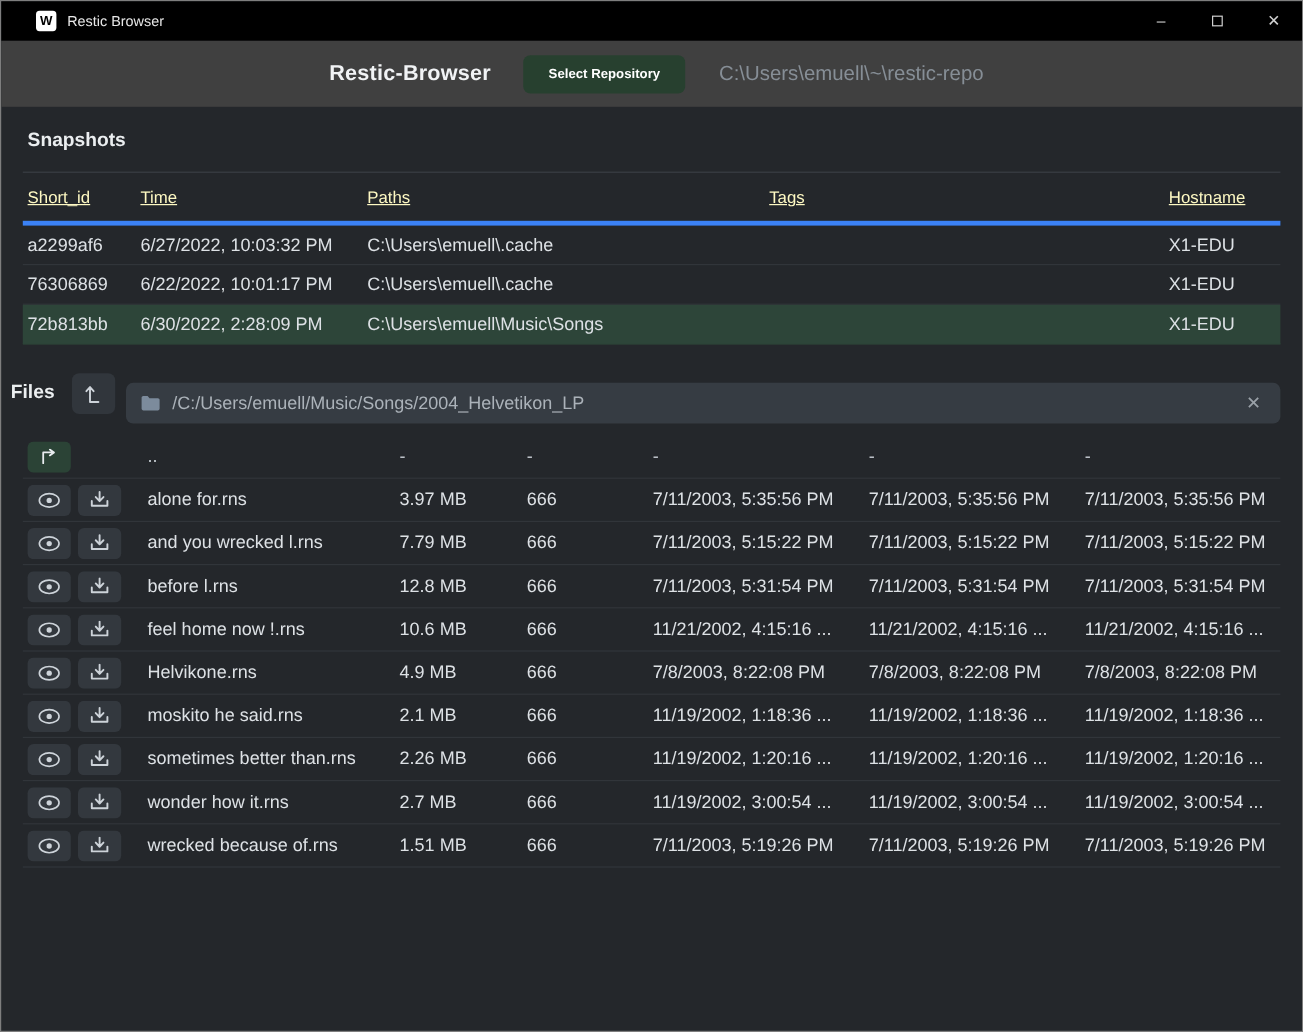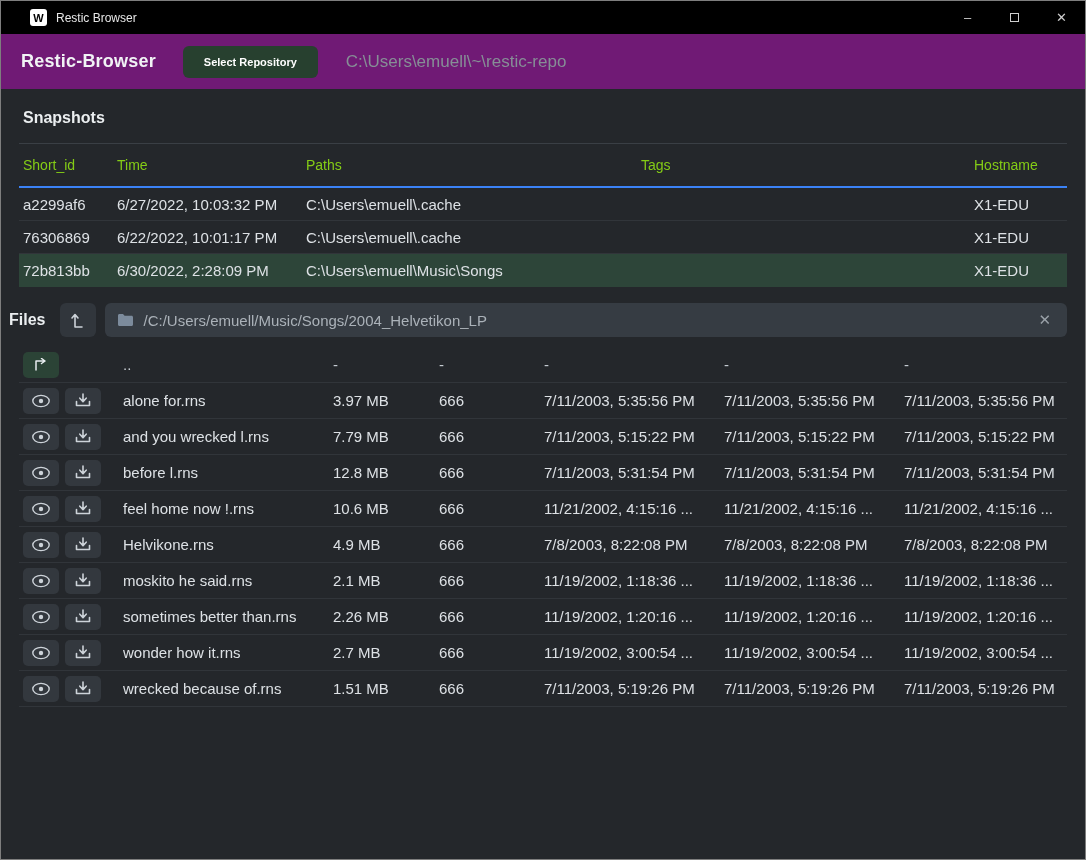--- a/index.html
+++ b/index.html
@@ -12,52 +12,52 @@
   
   .titlebar { height:33px; background:#000; display:flex; align-items:center; flex-shrink:0; }
   .app-icon {
     width:17px; height:17px; margin-left:29px; background:#fff; border-radius:3px;
     color:#000; font-weight:bold; font-size:11px; display:flex; align-items:center; justify-content:center;
   }
   .titlebar-title { color:#e8e8e8; font-size:12px; margin-left:9px; flex:1; }
   .win-btn { width:47px; height:33px; display:flex; align-items:center; justify-content:center; color:#cfcfcf; font-size:13px; }
   .max-box { width:9px; height:9px; border:1px solid #cfcfcf; display:block; }
   
-  .headerbar { height:55px; background:#701a75; display:flex; align-items:center; padding-left:20px; flex-shrink:0; }
+  .headerbar { height:55px; background:#404040; display:flex; align-items:center; padding-left:8px; flex-shrink:0;justify-content:center; }
   .app-name { color:#f1f3f5; font-size:18px; font-weight:bold; letter-spacing:.2px; }
   .select-repo-btn {
     margin-left:27px; background:#27402f; color:#fff; font-weight:bold; font-size:11px;
     border:none; border-radius:6px; padding:10px 21px; cursor:pointer; font-family:inherit;
   }
   .repo-path { margin-left:28px; color:#868e96; font-size:17px; }
   
   .section-heading { color:#ebeef0; font-size:16px; font-weight:bold; padding:20px 22px 16px 22px; }
   
   .tbl { margin:0 18px; }
-  .tbl-head { display:grid; align-items:center; color:#84cc16; font-size:14px;
-    border-bottom:2px solid #3b82f6; }
+  .tbl-head { display:grid; align-items:center; color:#fef9c3; font-size:14px;
+    border-bottom:4px solid #3b82f6;text-decoration:underline; }
   .snap-head { grid-template-columns:94px 189px 335px 333px 1fr; height:45px; border-top:1px solid #3a3f45; }
   .snap-row  { grid-template-columns:94px 189px 335px 333px 1fr; height:33px; }
   .file-head { grid-template-columns:100px 210px 106px 105px 180px 180px 1fr; height:42px; }
   .file-row  { grid-template-columns:100px 210px 106px 105px 180px 180px 1fr; height:36px; }
   .tbl-row { display:grid; align-items:center; color:#dde1e5; font-size:15px;
     border-bottom:1px solid #31353a; }
   .tbl-row .cell, .tbl-head .cell { padding-left:4px; overflow:hidden; white-space:nowrap; text-overflow:ellipsis; }
   .tbl-row.selected { background:#2d4539; border-bottom-color:#2d4539; }
   .muted-dash { color:#c6ccd2; }
   
   .files-bar { display:flex; align-items:center; padding:16px 18px 10px 8px; }
   .files-label { color:#ebeef0; font-size:16px; font-weight:bold; }
   .sq-btn {
     background:#31363c; border:none; border-radius:6px; width:36px; height:34px;
     margin-left:15px; display:flex; align-items:center; justify-content:center; cursor:pointer; flex-shrink:0;
   }
   .breadcrumb {
     flex:1; margin-left:9px; background:#363c43; border-radius:6px; height:34px;
-    display:flex; align-items:center; padding:0 12px;
+    display:flex; align-items:center; padding:0 12px;margin-top:16px;
   }
   .breadcrumb-path { color:#abb2b9; font-size:15px; flex:1; margin-left:9px;
     overflow:hidden; white-space:nowrap; text-overflow:ellipsis; }
   .bc-close { background:none; border:none; color:#9aa1a8; font-size:15px; cursor:pointer; padding:2px 4px; }
   
   .actions { display:flex; gap:6px; }
   .row-btn {
     background:#33383e; border:none; border-radius:5px; width:36px; height:26px;
     display:flex; align-items:center; justify-content:center; cursor:pointer;
   }

